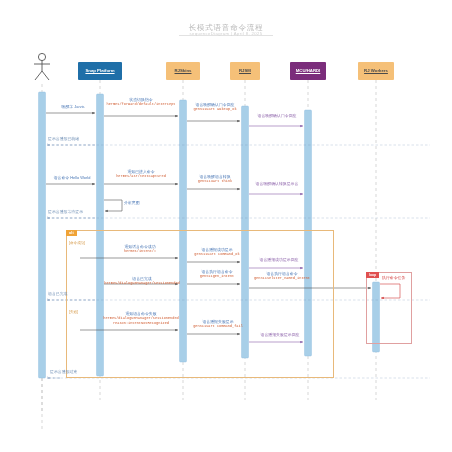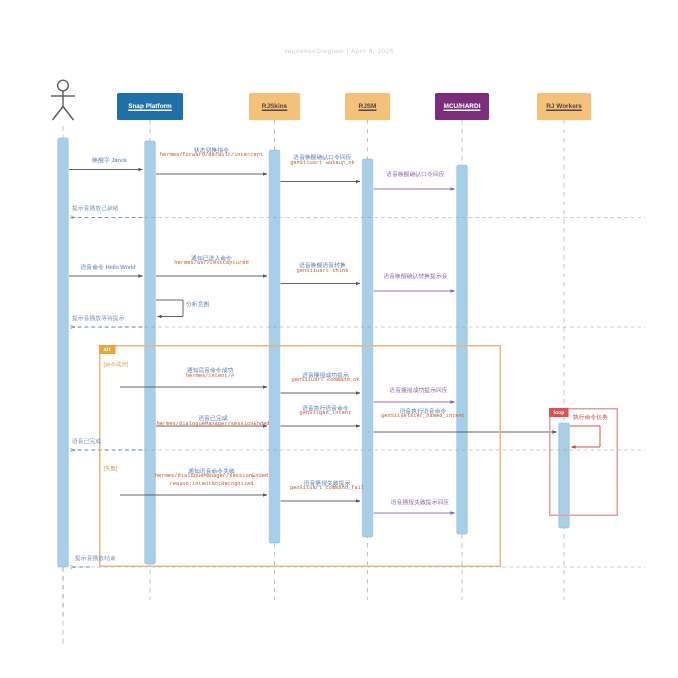--- a/index.html
+++ b/index.html
@@ -58,20 +58,23 @@
   .redtab{
     position:absolute;background:#e05050;color:#fff;
     font-size:3.4px;font-weight:bold;padding:1px 3px;
   }
 </style>
 </head>
 <body>
 
 <div id="diagram">
 
+  <div class="ttl-wrap">
+    <div class="ttl">长模式语音命令流程</div>
+  </div>
   <div class="subttl">sequenceDiagram  |  April 8, 2025</div>
 
   <div style="position:absolute;left:30px;top:52px;width:24px;height:30px;">
     <svg width="24" height="30" viewBox="0 0 24 30">
       <circle cx="12" cy="5" r="3.6" fill="none" stroke="#555" stroke-width="0.9"></circle>
       <line x1="12" y1="8.6" x2="12" y2="19" stroke="#555" stroke-width="0.9"></line>
       <line x1="4" y1="12" x2="20" y2="12" stroke="#555" stroke-width="0.9"></line>
       <line x1="12" y1="19" x2="5" y2="28" stroke="#555" stroke-width="0.9"></line>
       <line x1="12" y1="19" x2="19" y2="28" stroke="#555" stroke-width="0.9"></line>
     </svg>

